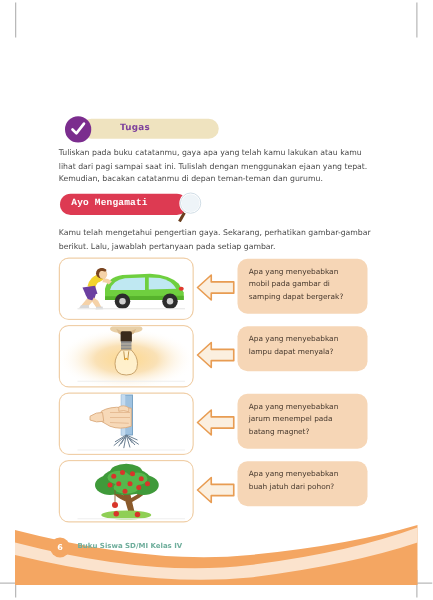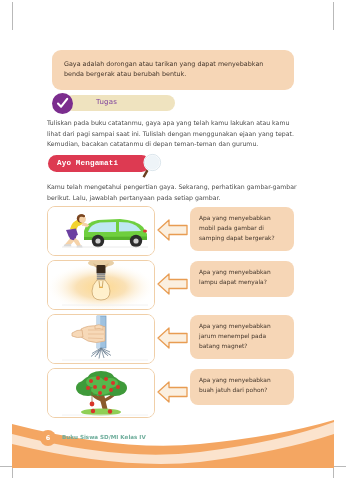--- a/index.html
+++ b/index.html
@@ -63,21 +63,21 @@
     width: 110px;
     height: 16px;
     background: #efe3bf;
     border-radius: 8px;
   }
   .tugas-pill-label {
     position: absolute;
     left: 44px;
     top: 5px;
     font-size: 7px;
-    font-weight: normal;
+    font-weight: bold;
     color: #7c3f9c;
     letter-spacing: .2px;
   }
   .tugas-circle {
     position: absolute;
     left: 0px;
     top: 0px;
     width: 21px;
     height: 21px;
     border-radius: 50%;
@@ -237,21 +237,20 @@
 
 <div class="page">
 
   <div class="crop-rule crop-v-left"></div>
   <div class="crop-rule crop-v-right"></div>
   <div class="crop-rule crop-v-left-b"></div>
   <div class="crop-rule crop-v-right-b"></div>
   <div class="crop-rule crop-h-left"></div>
   <div class="crop-rule crop-h-right"></div>
 
-  <div class="intro-box">Gaya adalah dorongan atau tarikan yang dapat menyebabkan benda bergerak atau berubah bentuk.</div>
 
   <div class="tugas-head">
     <div class="tugas-pill"></div>
     <div class="tugas-pill-label">Tugas</div>
     <div class="tugas-circle"></div>
     <svg class="tugas-check" viewBox="0 0 13 13">
       <path d="M2 6.6 L5.1 9.7 L11.2 1.9" fill="none" stroke="#ffffff" stroke-width="2.1" stroke-linecap="round" stroke-linejoin="round"></path>
     </svg>
   </div>
   <div class="tugas-text">Tuliskan pada buku catatanmu, gaya apa yang telah kamu lakukan atau kamu lihat dari pagi sampai saat ini. Tulislah dengan menggunakan ejaan yang tepat. Kemudian, bacakan catatanmu di depan teman-teman dan gurumu.</div>

